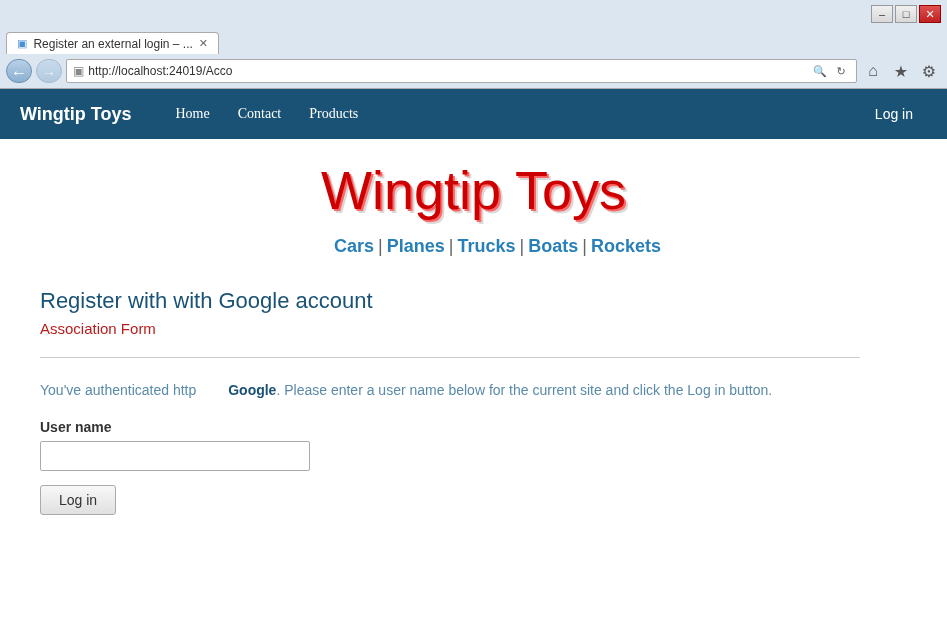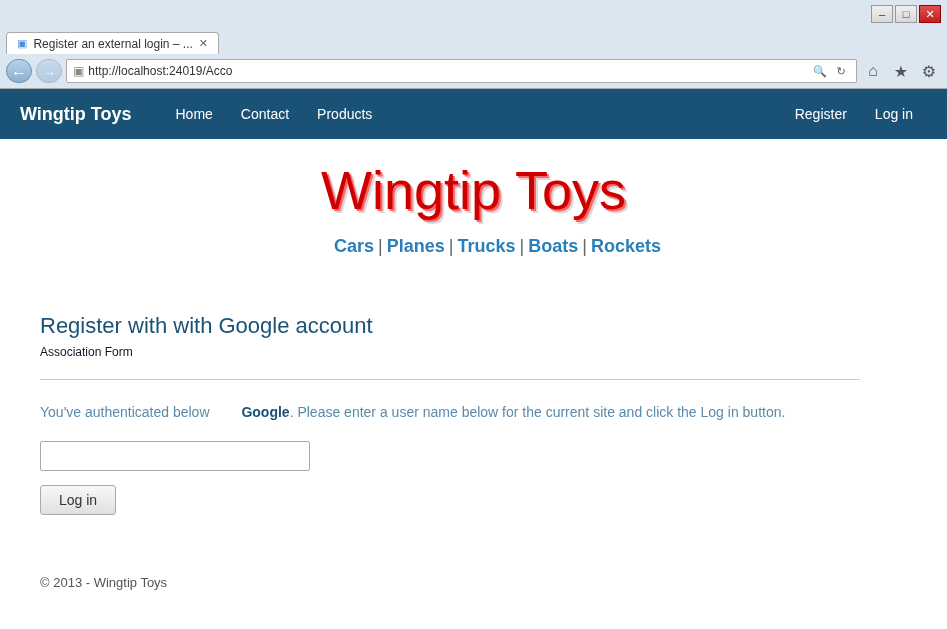--- a/index.html
+++ b/index.html
@@ -131,20 +131,21 @@
       font-weight: bold;
       font-size: 18px;
       margin-right: 30px;
       text-decoration: none;
     }
     .nav-links {
       display: flex;
       align-items: center;
       gap: 0;
       flex: 1;
+      font-family: Liberation Serif, serif;
     }
     .nav-link {
       color: white;
       text-decoration: none;
       padding: 0 14px;
       font-size: 14px;
       line-height: 50px;
       display: block;
     }
     .nav-right {
@@ -164,42 +165,42 @@
       color: #cc0000;
       text-shadow: 2px 2px 0 #ff6666, 4px 4px 0 rgba(0,0,0,0.15);
       text-align: center;
       padding: 20px 0 15px 0;
     }
     .category-nav {
       display: flex;
       align-items: center;
       justify-content: center;
       gap: 0;
-      margin-bottom: 36px;
+      margin-bottom: 11px;
       font-size: 18px;
       padding-left: 48px;
     }
     .cat-link {
       color: #2980b9;
       text-decoration: none;
       font-weight: bold;
     }
     .cat-sep {
       color: #666;
       margin: 0 4px;
     }
     .page-heading {
       font-size: 22px;
       font-weight: normal;
       color: #1a5276;
       margin-bottom: 6px;
     }
     .sub-heading {
-      font-size: 12px;
-      color: #0f172a;
+      font-size: 15px;
+      color: #b91c1c;
       margin-bottom: 20px;
     }
     .divider {
       border: none;
       border-top: 1px solid #ccc;
       margin: 10px 0 22px 0;
     }
     .info-text {
       color: #5a8aa8;
       font-size: 14px;
@@ -298,21 +299,20 @@
 </div>
 
 <nav class="site-nav">
   <a class="brand" href="#">Wingtip Toys</a>
   <div class="nav-links">
     <a class="nav-link" href="#">Home</a>
     <a class="nav-link" href="#">Contact</a>
     <a class="nav-link" href="#">Products</a>
   </div>
   <div class="nav-right">
-    <a class="nav-link" href="#">Register</a>
     <a class="nav-link" href="#">Log in</a>
   </div>
 </nav>
 
 <div>
 
   <div class="site-logo">Wingtip Toys</div>
 
   <div class="category-nav">
     <a class="cat-link" href="#">Cars</a>
@@ -326,23 +326,23 @@
     <a class="cat-link" href="#">Rockets</a>
   </div>
 
   <div class="main-content">
     <h1 class="page-heading">Register with with Google account</h1>
     <div class="sub-heading">Association Form</div>
 
     <hr class="divider">
 
     <p class="info-text">
-      <span>You've authenticated below </span><span class="google-bold">Google</span><span>. Please enter a user name below for the current site and click the Log in button.</span>
+      <span>You've authenticated http </span><span class="google-bold">Google</span><span>. Please enter a user name below for the current site and click the Log in button.</span>
     </p>
 
     <form>
+      <label class="form-label">User name</label>
       <input class="form-input" type="text" placeholder="" style="">
       <button type="button" class="login-btn">Log in</button>
     </form>
 
-    <div class="footer">© 2013 - Wingtip Toys</div>
   </div>
 </div>
 
 </body></html>

